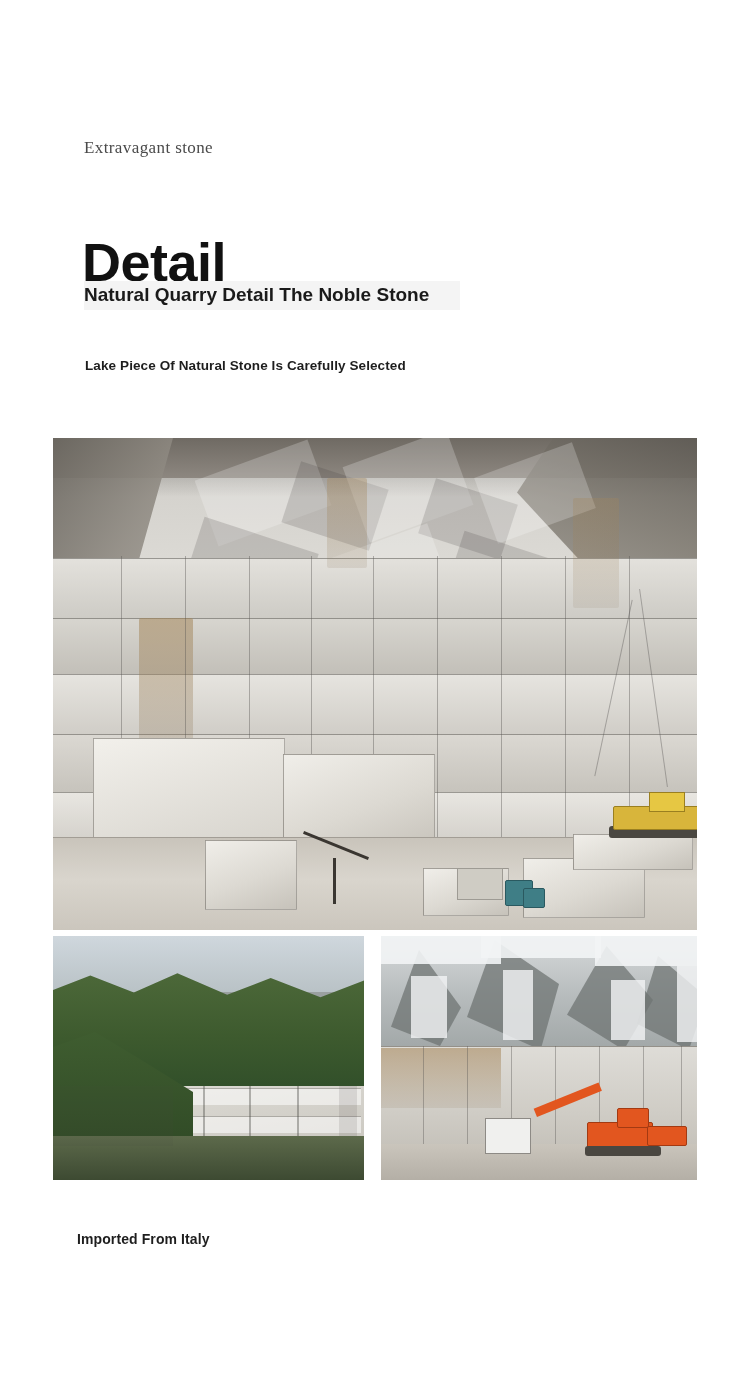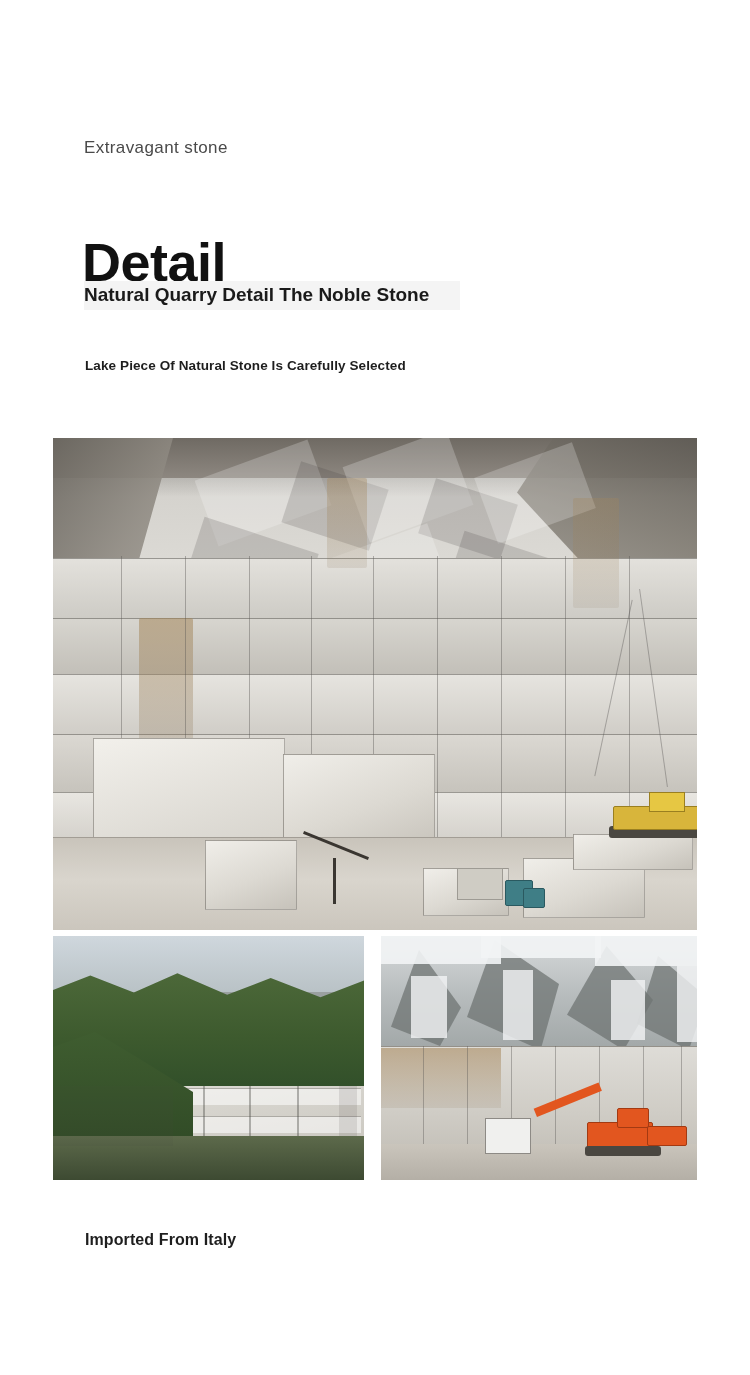--- a/index.html
+++ b/index.html
@@ -25,20 +25,21 @@
 
   
   .eyebrow {
     position: absolute;
     left: 84px;
     top: 138px;
     font-size: 17px;
     letter-spacing: 0.4px;
     color: #4a4a4a;
     font-weight: 400;
+    font-family: Liberation Serif, serif;
   }
 
   .title {
     position: absolute;
     left: 82px;
     top: 198px;
     font-size: 54px;
     line-height: 1.05;
     font-weight: 700;
     letter-spacing: -0.5px;
@@ -250,23 +251,23 @@
   .tr-arm {
     position: absolute; background: #e2561f; transform-origin: left bottom;
   }
   .tr-cabin {
     position: absolute; background: #f0f0ee; border: 1px solid #8d8a85;
   }
 
   
   .cap-label {
     position: absolute;
-    left: 85px;
+    left: 77px;
     top: 1231px;
-    font-size: 16px;
+    font-size: 14px;
     font-weight: 600;
     color: #1e1e1e;
     letter-spacing: 0.1px;
   }
   .cap-body {
     position: absolute;
     left: 255px;
     top: 1222px;
     width: 430px;
     font-size: 16.5px;

